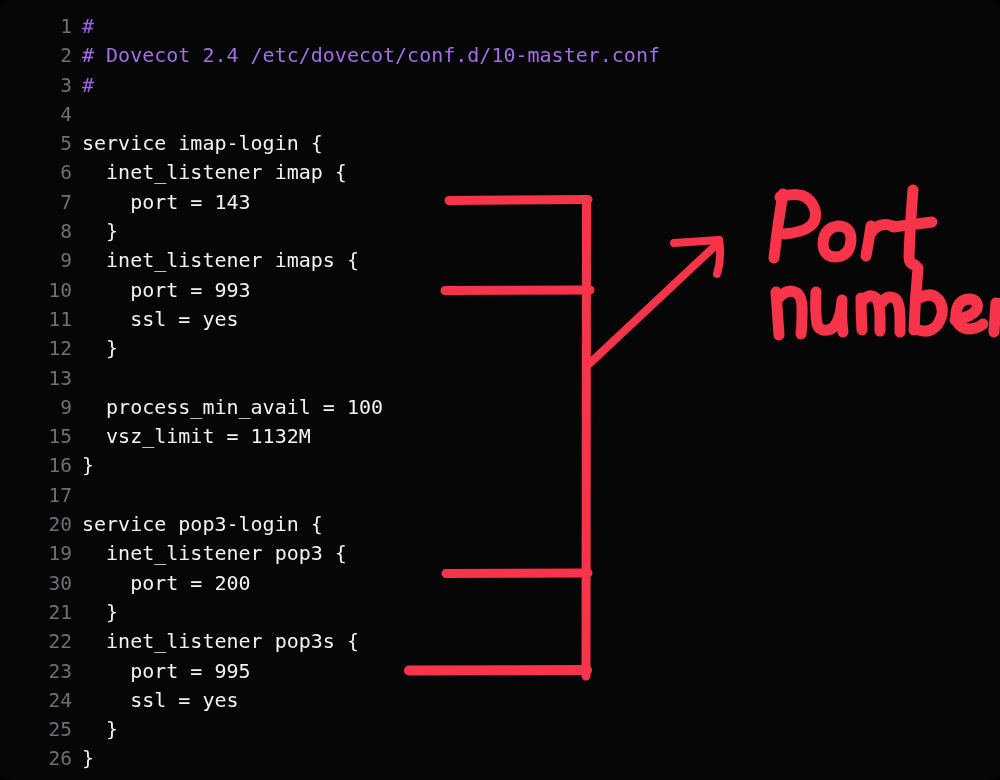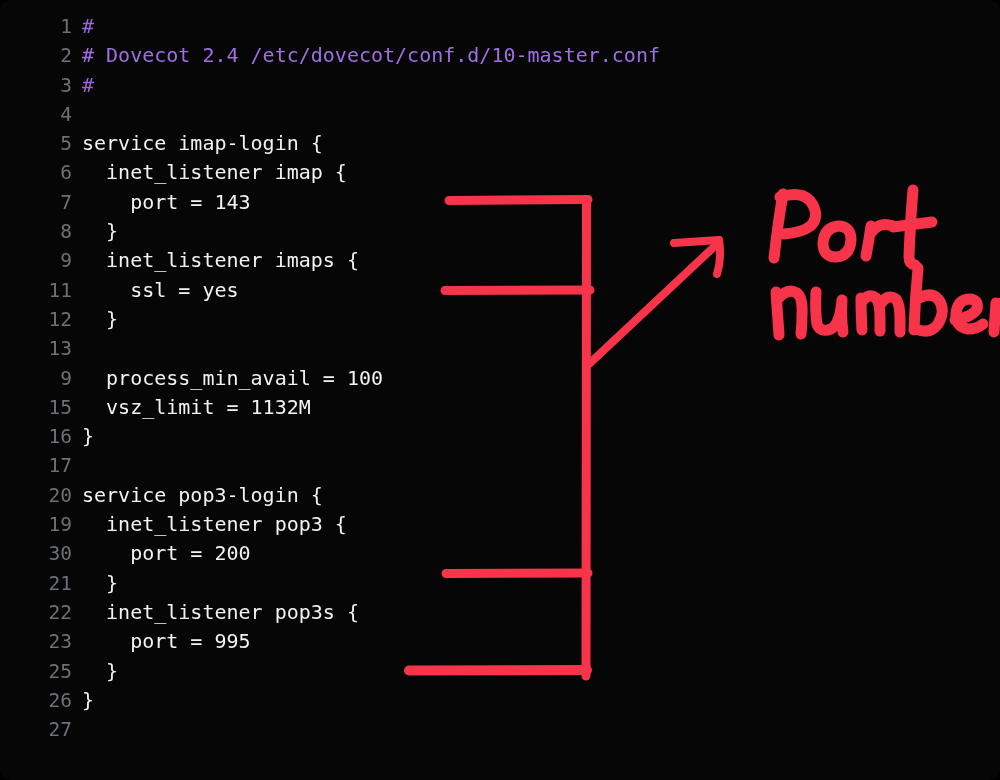--- a/index.html
+++ b/index.html
@@ -80,33 +80,35 @@
   <div id="code-area">
       <div class="code-line"><span class="ln">1</span><span class="src comment-hash">#</span></div>
       <div class="code-line"><span class="ln">2</span><span class="src comment"># Dovecot 2.4 /etc/dovecot/conf.d/10-master.conf</span></div>
       <div class="code-line"><span class="ln">3</span><span class="src comment-hash">#</span></div>
       <div class="code-line"><span class="ln">4</span><span class="src"></span></div>
       <div class="code-line"><span class="ln">5</span><span class="src">service imap-login {</span></div>
       <div class="code-line"><span class="ln">6</span><span class="src">  inet_listener imap {</span></div>
       <div class="code-line"><span class="ln">7</span><span class="src">    port = 143</span></div>
       <div class="code-line"><span class="ln">8</span><span class="src">  }</span></div>
       <div class="code-line"><span class="ln">9</span><span class="src">  inet_listener imaps {</span></div>
+      <div class="code-line"><span class="ln">10</span><span class="src">    port = 993</span></div>
       <div class="code-line"><span class="ln">11</span><span class="src">    ssl = yes</span></div>
       <div class="code-line"><span class="ln">12</span><span class="src">  }</span></div>
       <div class="code-line"><span class="ln">13</span><span class="src"></span></div>
       <div class="code-line"><span class="ln">9</span><span class="src">  process_min_avail = 100</span></div>
       <div class="code-line"><span class="ln">15</span><span class="src">  vsz_limit = 1132M</span></div>
       <div class="code-line"><span class="ln">16</span><span class="src">}</span></div>
       <div class="code-line"><span class="ln">17</span><span class="src"></span></div>
       <div class="code-line"><span class="ln">20</span><span class="src">service pop3-login {</span></div>
       <div class="code-line"><span class="ln">19</span><span class="src">  inet_listener pop3 {</span></div>
       <div class="code-line"><span class="ln">30</span><span class="src">    port = 200</span></div>
       <div class="code-line"><span class="ln">21</span><span class="src">  }</span></div>
       <div class="code-line"><span class="ln">22</span><span class="src">  inet_listener pop3s {</span></div>
       <div class="code-line"><span class="ln">23</span><span class="src">    port = 995</span></div>
+      <div class="code-line"><span class="ln">24</span><span class="src">    ssl = yes</span></div>
       <div class="code-line"><span class="ln">25</span><span class="src">  }</span></div>
       <div class="code-line"><span class="ln">26</span><span class="src">}</span></div>
       <div class="code-line"><span class="ln">27</span><span class="src"></span></div>
     </div>
 
   <svg id="annotation" viewBox="0 0 1000 780" width="1000" height="780" xmlns="http://www.w3.org/2000/svg">
 
     <g stroke="#f7344a" fill="none" stroke-linecap="round" stroke-linejoin="round">
 
       <path d="M 586.5 200 L 586 676" stroke-width="9"></path>

